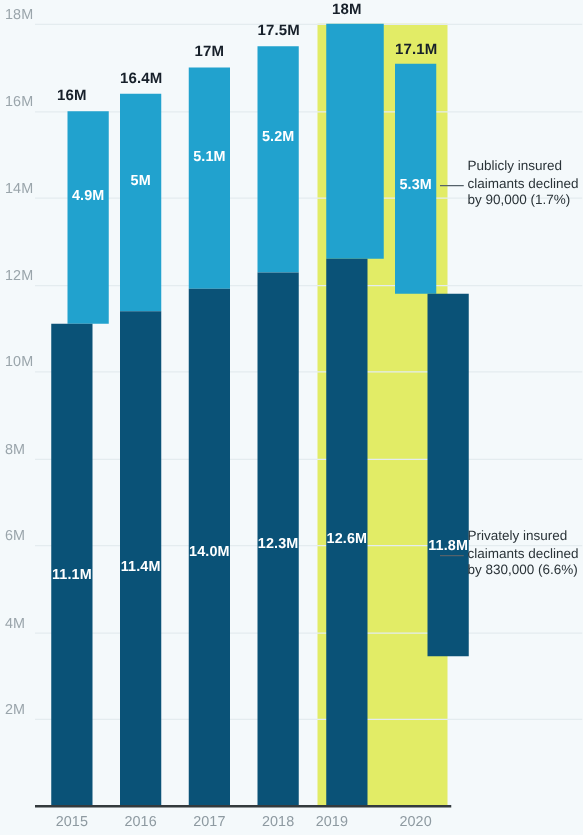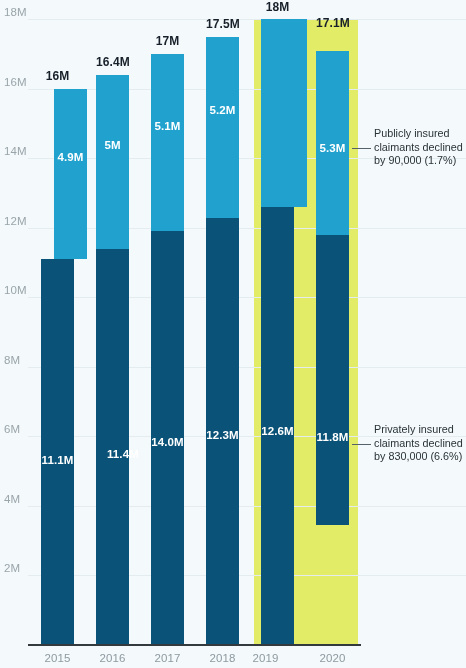--- a/index.html
+++ b/index.html
@@ -143,21 +143,21 @@
     </div>
   </div>
   <div class="xtick" style="left:41px; width:33px;">2015</div>
 
   <div class="bar-total" style="left:96px; width:33px; top:55px;">16.4M</div>
   <div class="bar-group" style="left:96px; width:33px; top:75px; height:570px;">
     <div class="seg seg-upper" style="top:0px; height:174px;">
       <div class="seg-label" style="top:64px;">5M</div>
     </div>
     <div class="seg seg-lower" style="top:174px; height:396px;">
-      <div class="seg-label" style="top:199px;padding-left:11px;">11.4M</div>
+      <div class="seg-label" style="top:199px;">11.4M</div>
     </div>
   </div>
   <div class="xtick" style="left:96px; width:33px;">2016</div>
 
   <div class="bar-total" style="left:151px; width:33px; top:34px;">17M</div>
   <div class="bar-group" style="left:151px; width:33px; top:54px; height:591px;">
     <div class="seg seg-upper" style="top:0px; height:177px;">
       <div class="seg-label" style="top:66px;">5.1M</div>
     </div>
     <div class="seg seg-lower" style="top:177px; height:414px;">
@@ -181,26 +181,26 @@
   <div class="bar-group" style="left:261px; width:33px; top:19px; height:626px;">
     <div class="seg seg-upper" style="top:0px; height:188px;padding-left:46px;">
       <div class="seg-label" style="top:71px;">5.4M</div>
     </div>
     <div class="seg seg-lower" style="top:188px; height:438px;">
       <div class="seg-label" style="top:218px;">12.6M</div>
     </div>
   </div>
   <div class="xtick" style="left:249px; width:33px;">2019</div>
 
-  <div class="bar-total" style="left:316px; width:33px; top:16px;text-align:right;">17.1M</div>
+  <div class="bar-total" style="left:316px; width:33px; top:32px;text-align:right;">17.1M</div>
   <div class="bar-group" style="left:316px; width:33px; top:51px; height:594px;">
     <div class="seg seg-upper" style="top:0px; height:184px;">
       <div class="seg-label" style="top:91px;">5.3M</div>
     </div>
-    <div class="seg seg-lower" style="top:184px; height:290px;">
+    <div class="seg seg-lower" style="top:184px; height:290px;margin-left:26px;">
       <div class="seg-label" style="top:196px;">11.8M</div>
     </div>
   </div>
   <div class="xtick" style="left:316px; width:33px;">2020</div>
 
   <div class="axis-baseline"></div>
 
   <div class="anno-line" style="left:352px; top:148px; width:19px;"></div>
   <div class="annotation" style="left:374px; top:127px;">Publicly insured claimants declined by 90,000 (1.7%)</div>
 

